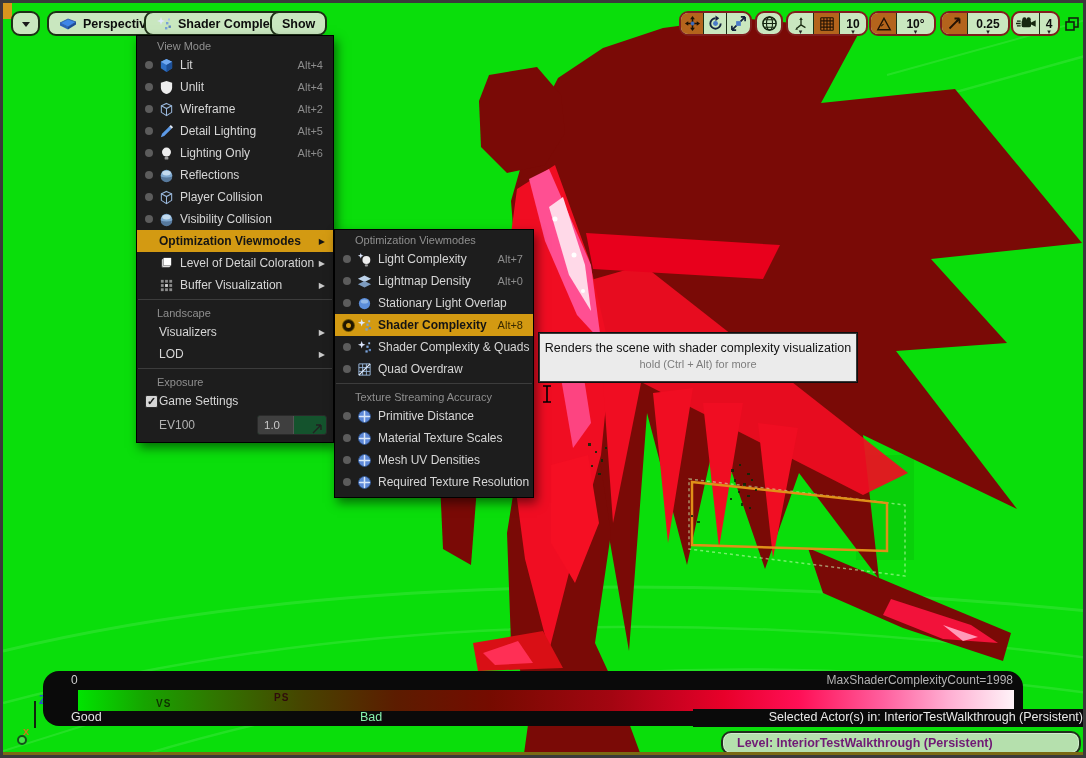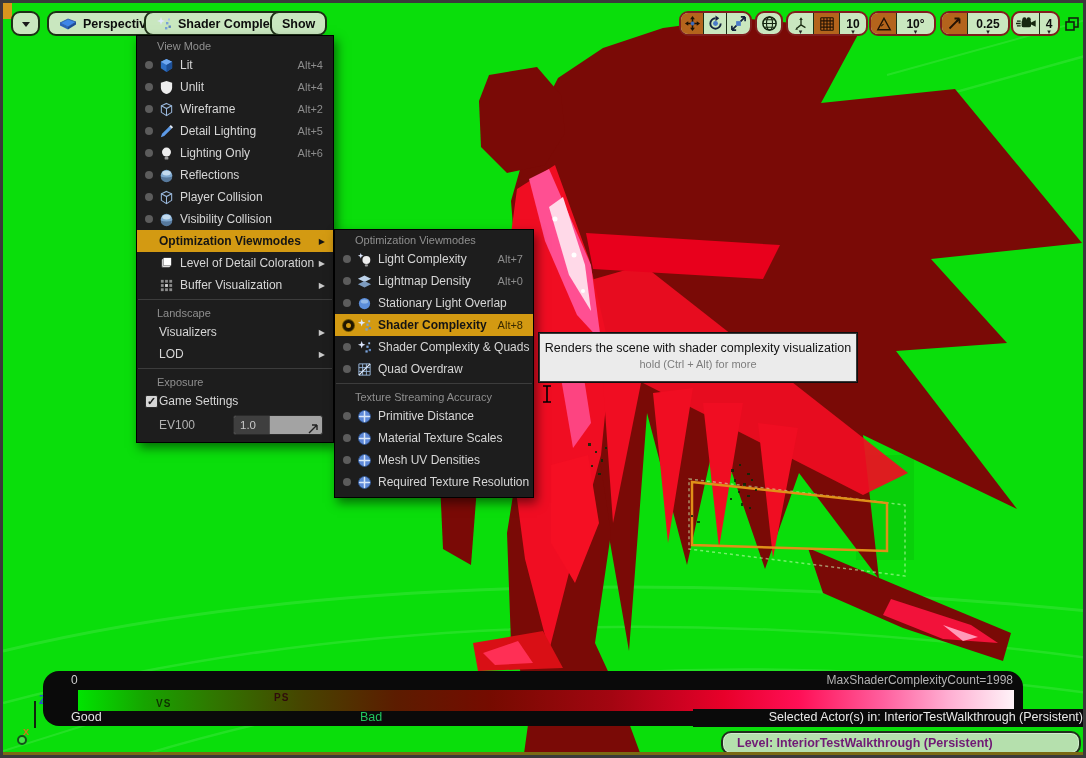--- a/index.html
+++ b/index.html
@@ -45,21 +45,21 @@
               display:inline-flex; align-items:center; justify-content:center;
               font-size:11px; font-weight:bold; color:#1a1a1a; line-height:11px; }
   .mi-icon { width:21px; display:inline-flex; align-items:center; flex:none; }
   .mi-icon svg { width:15px; height:15px; }
   .mi-label { font-size:12px; color:#d6d6d6; white-space:nowrap; flex:1; }
   .mi-label.dim { color:#b2b2b2; flex:none; width:74px; }
   .mi-shortcut { font-size:11px; color:#8c8c8c; padding-right:4px; }
   .mi-arrow { font-size:8px; color:#c8c8c8; padding-right:2px; }
   .sep { height:1px; background:#3c3c3c; margin:3px 1px; }
   .ev-spin { width:90px; height:20px; display:flex; align-items:center; border:1px solid #2a2a2a;
-             border-radius:3px; overflow:hidden; position:relative; background:#a3a3a3; }
+             border-radius:3px; overflow:hidden; position:relative; background:#14532d;margin-left:24px; }
   .ev-val { width:36px; height:100%; background:#3f3f3f; color:#c8c8c8; font-size:11.5px;
             display:flex; align-items:center; padding-left:6px; border-right:1px solid #555; }
   .ev-resize-icon { position:absolute; right:3px; top:4px; width:11px; height:11px; }
 
   
   #tooltip { position:absolute; left:536px; top:330px; width:318px; height:49px; background:#ebebeb;
              border:1px solid #3a3a3a; outline:1.5px solid #0e0e0e; z-index:11; text-align:center; }
   #tooltip .tt1 { font-size:12.5px; color:#121212; margin-top:7px; }
   #tooltip .tt2 { font-size:11px; color:#7d7d7d; margin-top:3px; }
 
@@ -69,21 +69,21 @@
   #cbar-min { position:absolute; left:28px; top:2px; font-size:12px; color:#cfcfcf; }
   #cbar-max { position:absolute; right:10px; top:2px; font-size:12px; color:#b2b2b2; }
   #cbar-grad { position:absolute; left:35px; top:19px; width:936px; height:21px;
     background:linear-gradient(90deg,#00e400 0%,#16a500 7%,#2e7a00 14%,#474400 24%,#5c1c00 34%,
       #750b00 44%,#a30511 57%,#e8002a 69%,#ff0f56 77%,#ff5f9e 86%,#ffaed2 93%,#fff3f8 100%); }
   #vs-label { position:absolute; left:78px; top:8px; font-size:10px; font-weight:bold;
               color:rgba(10,25,0,.8); letter-spacing:1px; }
   #ps-label { position:absolute; left:196px; top:2px; font-size:10px; font-weight:bold;
               color:rgba(45,0,12,.85); letter-spacing:1px; }
   #good-label { position:absolute; left:28px; bottom:2px; font-size:12.5px; color:#e4e4e4; }
-  #bad-label  { position:absolute; left:317px; bottom:2px; font-size:12.5px; color:#22c55e; }
+  #bad-label  { position:absolute; left:317px; bottom:2px; font-size:12.5px; color:#86efac; }
   #sel-strip { position:absolute; left:690px; top:706px; width:396px; height:18px; background:#0a0a0a; z-index:5; }
   #sel-text  { position:absolute; right:6px; top:1px; font-size:12.5px; color:#e8e8e8; white-space:nowrap; }
   #level-badge { position:absolute; left:718px; top:728px; width:360px; height:24px; background:#b5e0ad;
                  border:2px solid #20301c; border-radius:10px; z-index:6; display:flex; align-items:center;
                  box-shadow:inset 0 0 0 1px rgba(255,255,255,.4); }
   #level-badge span { font-size:12.5px; font-weight:bold; color:#701a75; padding-left:14px; white-space:nowrap; }
 
   
   #gizmo { position:absolute; left:8px; top:688px; width:60px; height:62px; z-index:4; }
   #gizmo .zline { position:absolute; left:23px; top:10px; width:2px; height:27px; background:#12240e; }

